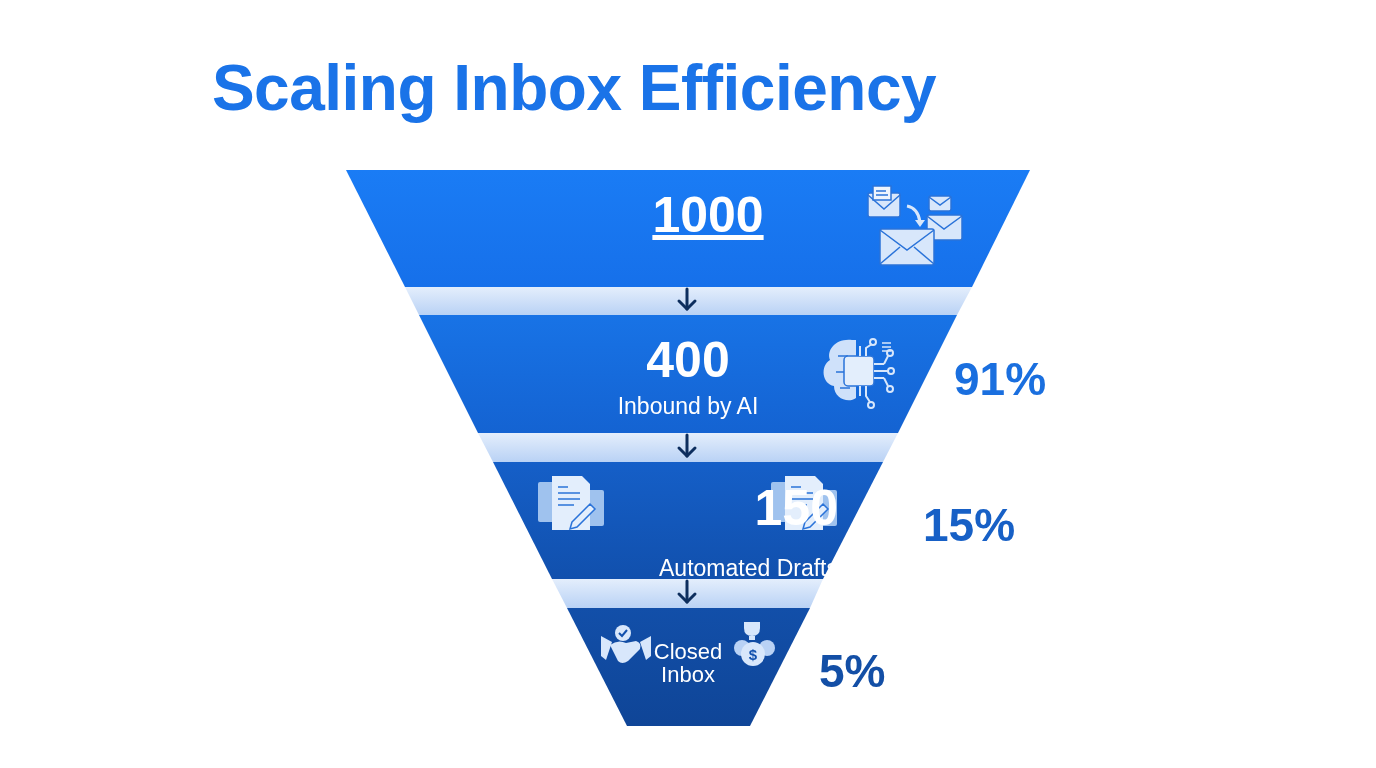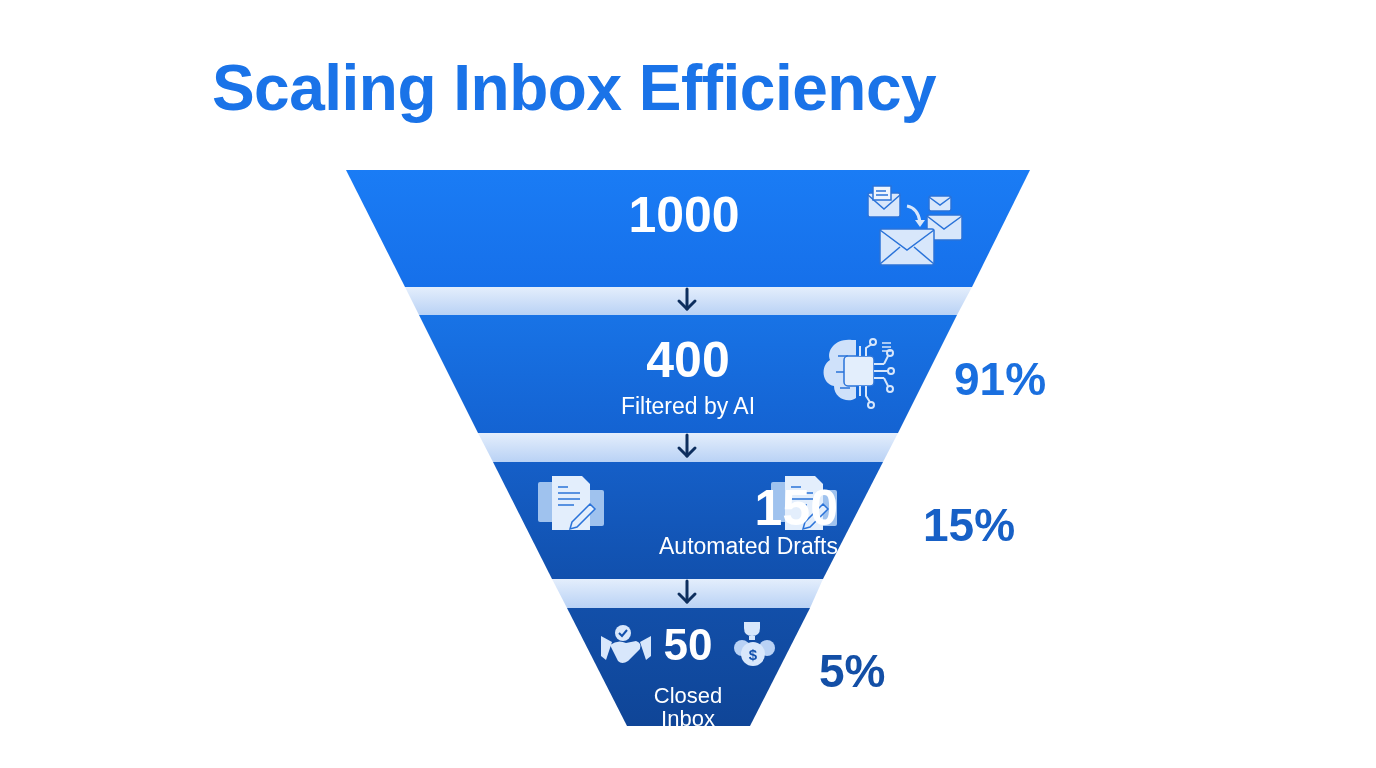--- a/index.html
+++ b/index.html
@@ -156,35 +156,34 @@
   <g>
     <path d="M744,622 h16 v6 q0,8 -8,8 q-8,0 -8,-8 z" fill="#d8e7fb"></path>
     <rect x="749" y="636" width="6" height="4" fill="#d8e7fb"></rect>
     <circle cx="742" cy="648" r="8" fill="#b9d2f5"></circle>
     <circle cx="767" cy="648" r="8" fill="#b9d2f5"></circle>
     <circle cx="753" cy="654" r="12" fill="#d8e7fb"></circle>
     <text x="753" y="660" font-size="15" font-weight="700" text-anchor="middle" fill="#1150ad" font-family="Liberation Sans, sans-serif">$</text>
   </g>
 </svg>
 
-<div class="stage-text" style="left:484px; top:190px; width:400px;">
+<div class="stage-text" style="left:508px; top:190px; width:400px;text-decoration:underline;">
   <div class="num" style="font-size:50px;">1000</div>
 </div>
 
 <div class="stage-text" style="left:488px; top:335px; width:400px;">
   <div class="num" style="font-size:50px;">400</div>
-  <div class="lbl" style="font-size:23px; margin-top:8px;">Filtered by AI</div>
+  <div class="lbl" style="font-size:23px; margin-top:8px;">Inbound by AI</div>
 </div>
 
 <div class="stage-text" style="left:538px; top:483px; width:300px;text-align:right;">
   <div class="num" style="font-size:50px;">150</div>
-  <div class="lbl" style="font-size:23px; margin-top:0;">Automated Drafts</div>
+  <div class="lbl" style="font-size:23px; margin-top:22px;">Automated Drafts</div>
 </div>
 
 <div class="stage-text" style="left:638px; top:623px; width:100px;">
-  <div class="num" style="font-size:44px;">50</div>
   <div class="lbl" style="font-size:22px; line-height:23px; margin-top:17px;">Closed</div>
   <div class="lbl" style="font-size:22px; line-height:23px;">Inbox</div>
 </div>
 
 <div class="pct" style="left:954px; top:356px; color:#1a6fdf;">91%</div>
 <div class="pct" style="left:923px; top:502px; color:#1760c6;">15%</div>
 <div class="pct" style="left:819px; top:648px; color:#134fa6;">5%</div>
 
 </body></html>

